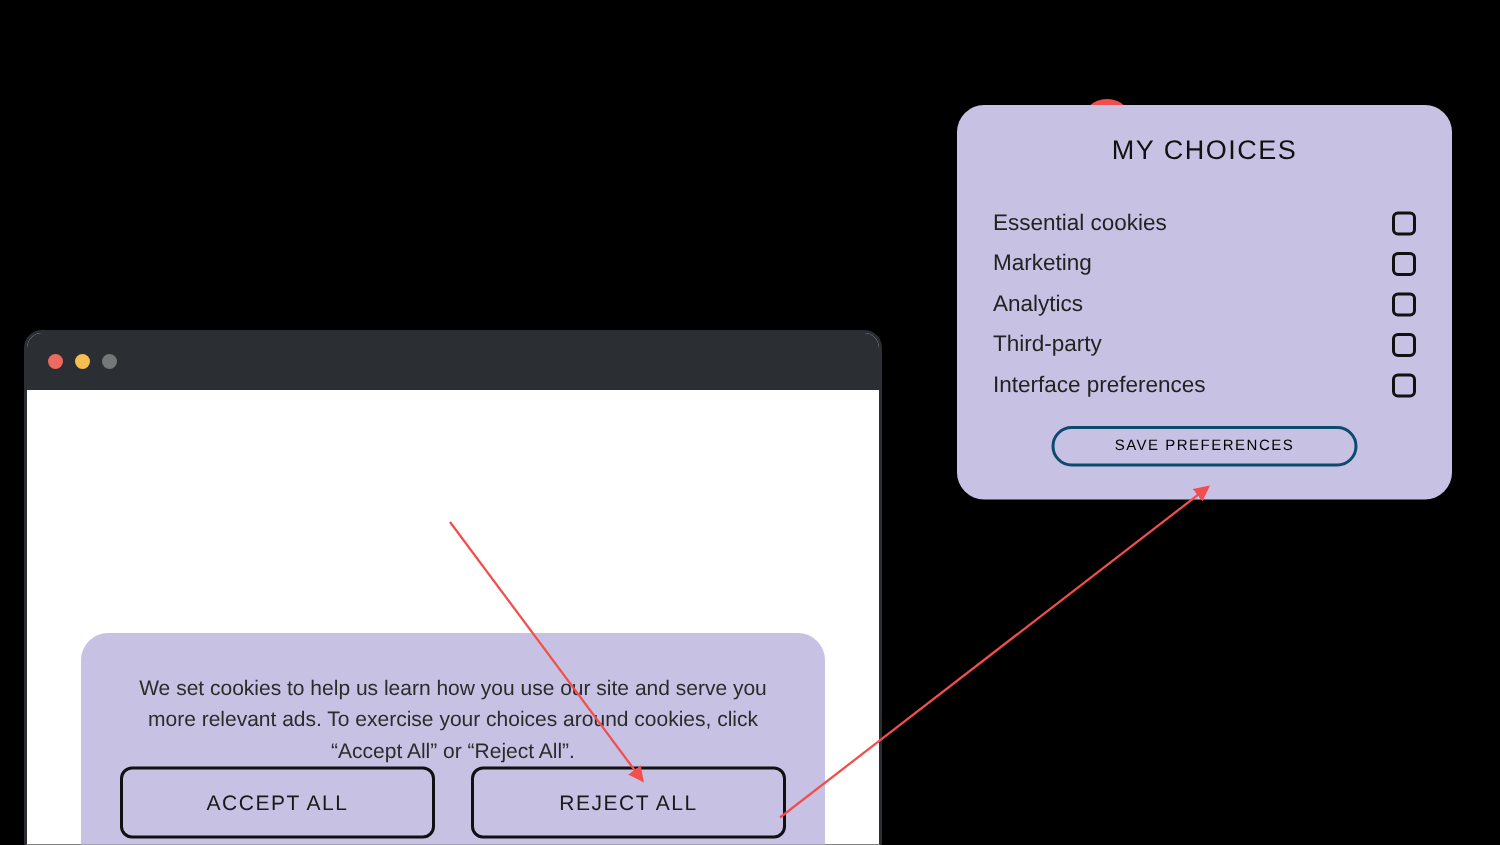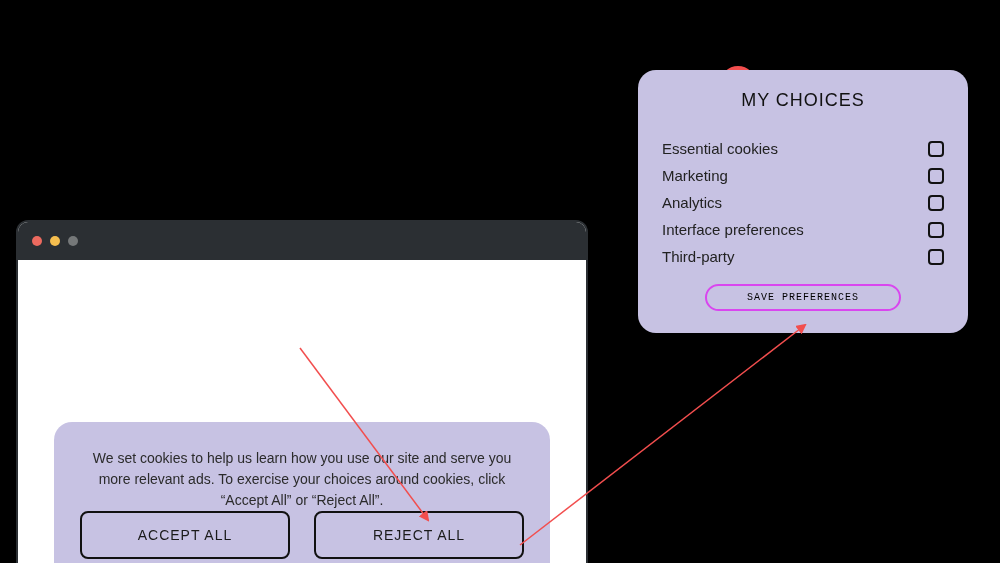--- a/index.html
+++ b/index.html
@@ -40,22 +40,22 @@
   
   .panel {
     position: absolute; left: 638px; top: 70px; width: 330px;
     background: #c7c2e3; border-radius: 18px; padding: 20px 24px 22px 24px;
   }
   .panel-title { text-align: center; font-size: 18px; letter-spacing: 1px; margin-bottom: 24px; color: #111; }
   .opt-row { display: flex; justify-content: space-between; align-items: center; padding: 5px 0; font-size: 15px; color: #222; text-align: right; }
   .chk { width: 16px; height: 16px; border: 2px solid #111; border-radius: 4px; }
   .save-wrap { display: flex; justify-content: center; margin-top: 14px; }
   .save-btn {
-    border: 2px solid #d946ef; border-radius: 18px; padding: 6px 40px;
-    font-size: 10px; letter-spacing: 1px; background: transparent; cursor: pointer; font-family: Liberation Mono, monospace;
+    border: 2px solid #0c4a6e; border-radius: 18px; padding: 6px 40px;
+    font-size: 10px; letter-spacing: 1px; background: transparent; cursor: pointer;
   }
 
   svg.arrows { position: absolute; left: 0; top: 0; width: 1000px; height: 563px; pointer-events: none; }
 </style>
 </head>
 <body>
 
 <div class="stage">
 
   <div class="step-marker" style="left:275px; top:308px;">
@@ -93,25 +93,25 @@
     </div>
     <div class="opt-row">
       <span>Marketing</span>
       <span class="chk"></span>
     </div>
     <div class="opt-row">
       <span>Analytics</span>
       <span class="chk"></span>
     </div>
     <div class="opt-row">
-      <span>Interface preferences</span>
+      <span>Third-party</span>
       <span class="chk"></span>
     </div>
     <div class="opt-row">
-      <span>Third-party</span>
+      <span>Interface preferences</span>
       <span class="chk"></span>
     </div>
 
     <div class="save-wrap">
       <div class="save-btn">SAVE PREFERENCES</div>
     </div>
   </div>
 
   <svg class="arrows">
     <defs>

